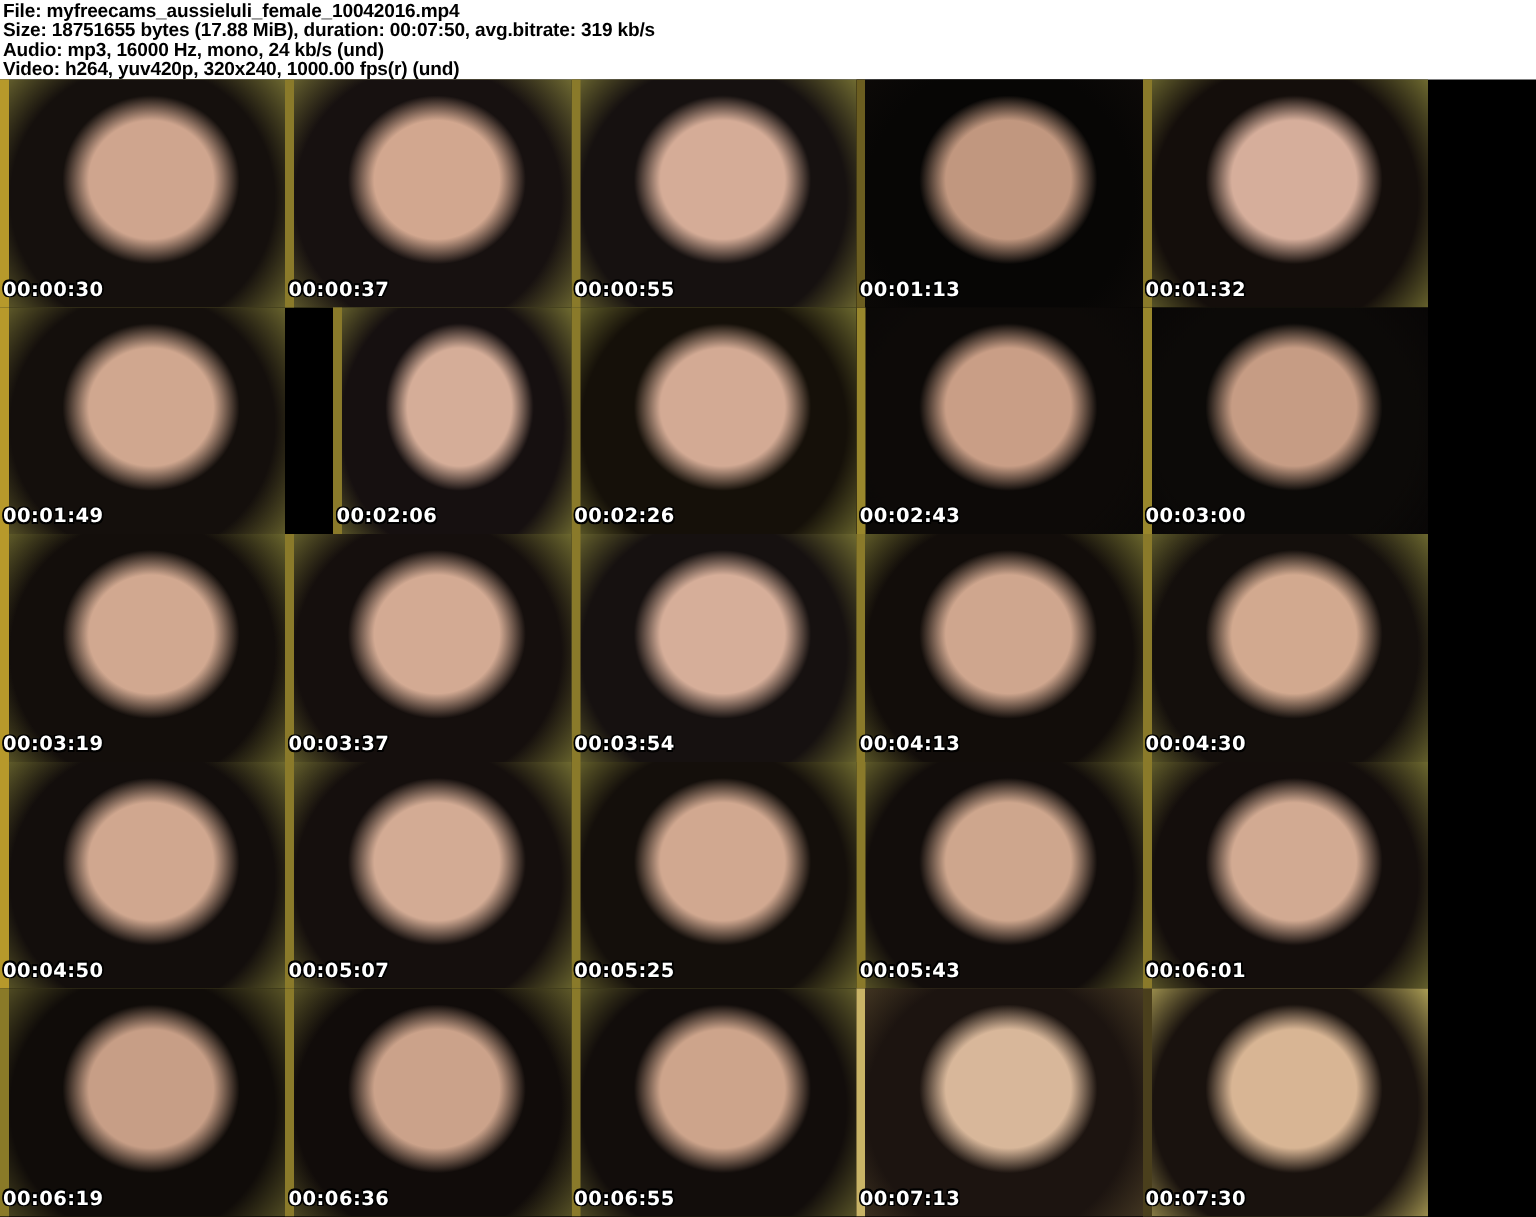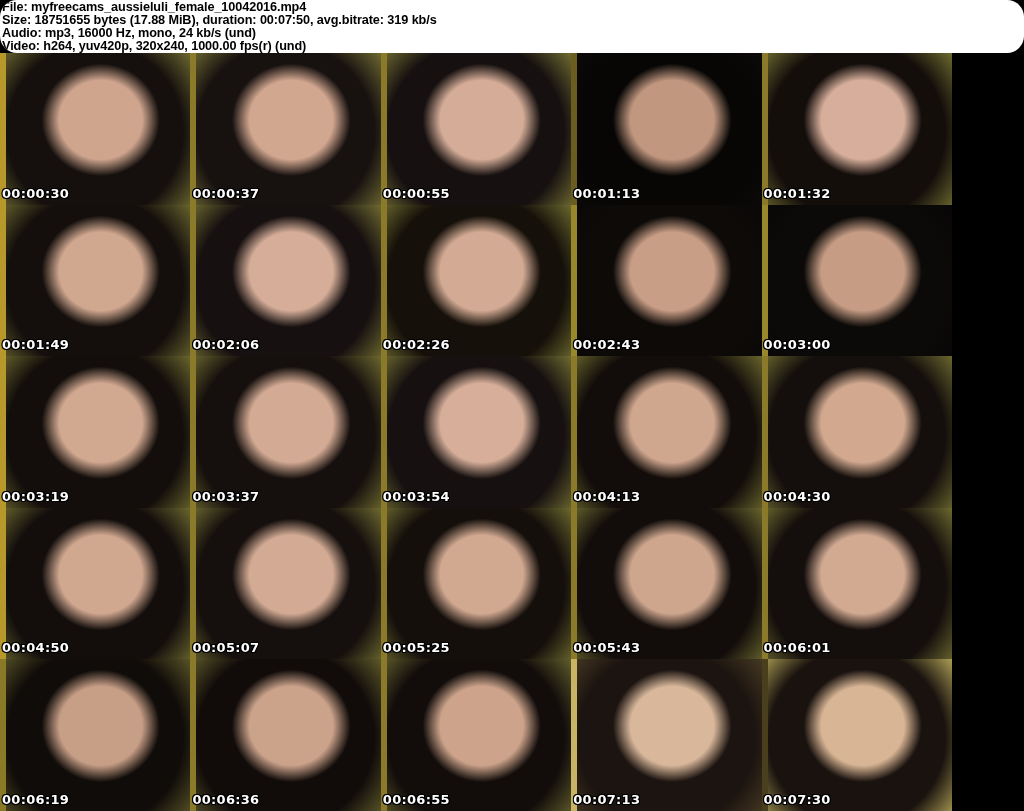--- a/index.html
+++ b/index.html
@@ -22,21 +22,20 @@
   .header {
     box-sizing: border-box;
     height: 53px;
     padding: 1px 0 0 2px;
     font-size: 12.7px;
     line-height: 13px;
     font-weight: bold;
     white-space: nowrap;
     overflow: hidden;
     letter-spacing: -0.1px;
-    border-radius: 17px;
   }
   .grid {
     width: 952px;
     height: 758px;
     display: grid;
     grid-template-columns: repeat(5, 1fr);
     grid-auto-rows: 151.6px;
   }
   .thumb {
     position: relative;
@@ -90,21 +89,21 @@
   </div>
 
   <div class="thumb" style="background: linear-gradient(90deg, rgb(138, 122, 42) 0px, rgb(138, 122, 42) 6px, rgba(0, 0, 0, 0) 6px), radial-gradient(42% 50% at 53% 44%, rgb(214, 174, 155) 0%, rgb(214, 174, 155) 52%, rgba(0, 0, 0, 0) 74%), radial-gradient(80% 100% at 50% 52%, rgb(20, 14, 11) 0%, rgb(20, 14, 11) 58%, rgba(0, 0, 0, 0) 82%), rgb(113, 109, 49);">
     <span class="ts">00:01:32</span>
   </div>
 
   <div class="thumb" style="background: linear-gradient(90deg, rgb(183, 153, 43) 0px, rgb(183, 153, 43) 6px, rgba(0, 0, 0, 0) 6px), radial-gradient(42% 50% at 53% 44%, rgb(208, 167, 143) 0%, rgb(208, 167, 143) 52%, rgba(0, 0, 0, 0) 74%), radial-gradient(80% 100% at 50% 52%, rgb(20, 15, 12) 0%, rgb(20, 15, 12) 58%, rgba(0, 0, 0, 0) 82%), rgb(106, 101, 46);">
     <span class="ts">00:01:49</span>
   </div>
 
-  <div class="thumb" style="background: linear-gradient(90deg, rgb(138, 122, 42) 0px, rgb(138, 122, 42) 6px, rgba(0, 0, 0, 0) 6px), radial-gradient(42% 50% at 53% 44%, rgb(213, 173, 152) 0%, rgb(213, 173, 152) 52%, rgba(0, 0, 0, 0) 74%), radial-gradient(80% 100% at 50% 52%, rgb(22, 16, 16) 0%, rgb(22, 16, 16) 58%, rgba(0, 0, 0, 0) 82%), rgb(113, 109, 49);">
+  <div class="thumb" style="background: linear-gradient(90deg, rgb(138, 122, 42) 0px, rgb(138, 122, 42) 6px, rgba(0, 0, 0, 0) 6px), radial-gradient(42% 50% at 53% 44%, rgb(213, 173, 152) 0%, rgb(213, 173, 152) 52%, rgba(0, 0, 0, 0) 74%), radial-gradient(80% 100% at 50% 52%, rgb(22, 16, 16) 0%, rgb(22, 16, 16) 58%, rgba(0, 0, 0, 0) 82%), rgb(113, 109, 49); margin-left: 32px;">
     <span class="ts">00:02:06</span>
   </div>
 
   <div class="thumb" style="background: linear-gradient(90deg, rgb(138, 122, 42) 0px, rgb(138, 122, 42) 6px, rgba(0, 0, 0, 0) 6px), radial-gradient(42% 50% at 53% 44%, rgb(211, 170, 148) 0%, rgb(211, 170, 148) 52%, rgba(0, 0, 0, 0) 74%), radial-gradient(80% 100% at 50% 52%, rgb(21, 16, 9) 0%, rgb(21, 16, 9) 58%, rgba(0, 0, 0, 0) 82%), rgb(109, 106, 47);">
     <span class="ts">00:02:26</span>
   </div>
 
   <div class="thumb" style="background: linear-gradient(90deg, rgb(153, 135, 44) 0px, rgb(153, 135, 44) 6px, rgba(0, 0, 0, 0) 6px), radial-gradient(42% 50% at 53% 44%, rgb(201, 158, 134) 0%, rgb(201, 158, 134) 52%, rgba(0, 0, 0, 0) 74%), radial-gradient(80% 100% at 50% 52%, rgb(13, 10, 8) 0%, rgb(13, 10, 8) 58%, rgba(0, 0, 0, 0) 82%), rgb(10, 8, 7);">
     <span class="ts">00:02:43</span>
   </div>

